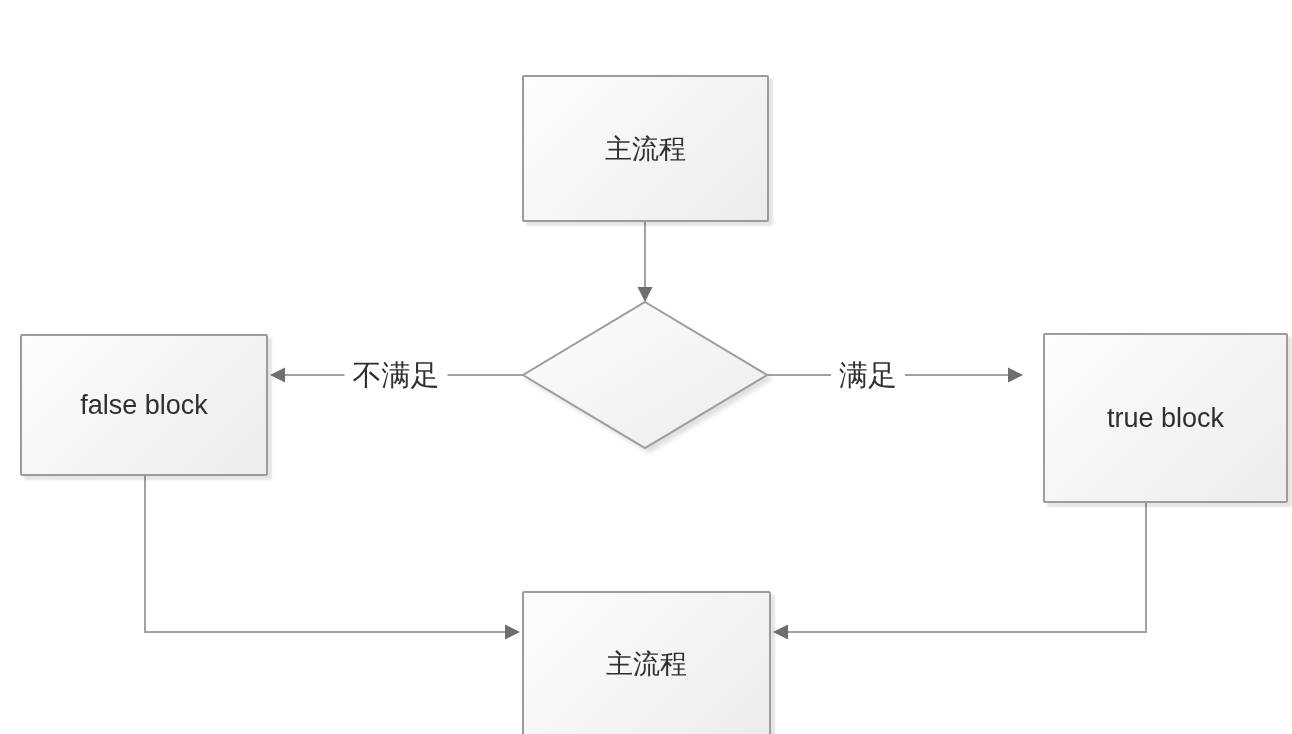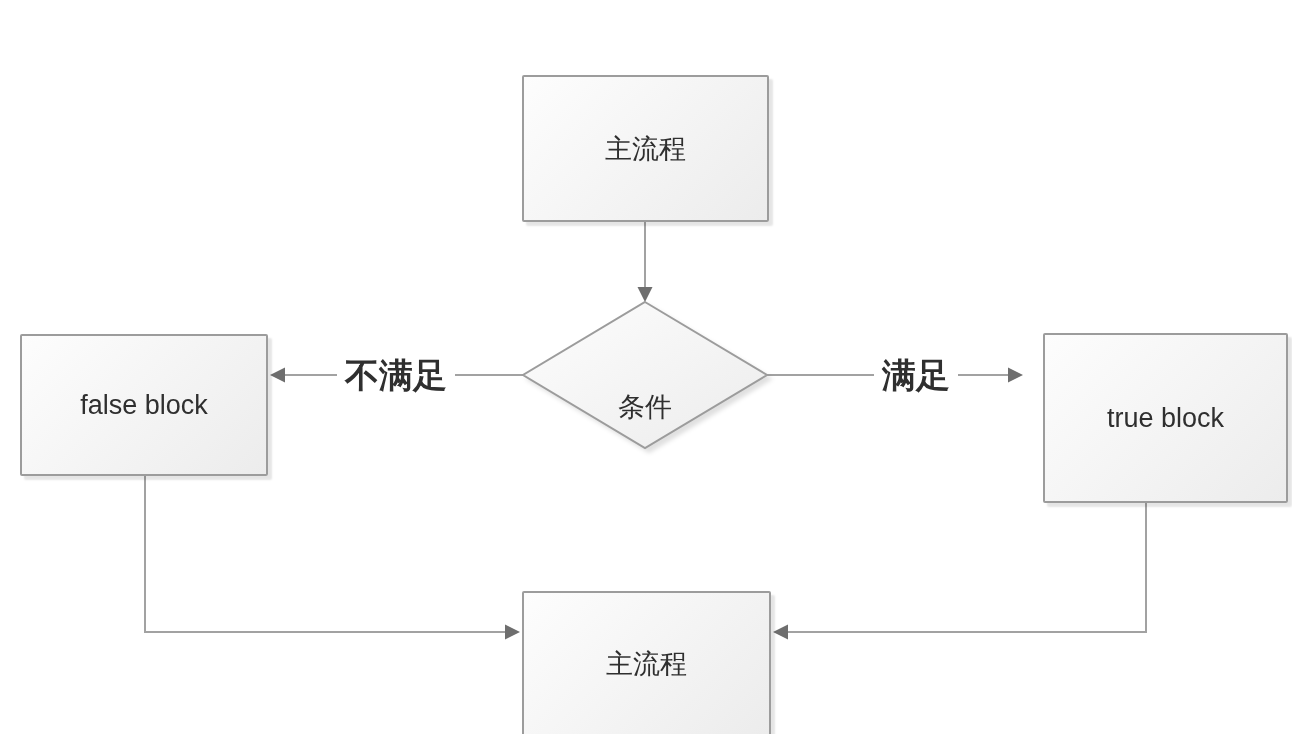--- a/index.html
+++ b/index.html
@@ -60,22 +60,22 @@
     font-size: 27px;
     font-weight: 400;
     color: var(--text, #2f2f2f);
     white-space: nowrap;
   }
   .edge-label {
     position: absolute;
     transform: translate(-50%, -50%);
     background: var(--background, #ffffff);
     padding: 0 8px;
-    font-size: 34px;
-    font-weight: 700;
+    font-size: 29px;
+    font-weight: 400;
     color: var(--text, #2f2f2f);
     white-space: nowrap;
   }
 </style>
 </head>
 <body>
 
 <div class="canvas">
 
   <svg class="edge-layer" viewBox="0 0 1292 734">
@@ -101,33 +101,30 @@
     <polyline class="edge-line" points="1146,449 1146,632 788,632"></polyline>
     <polygon class="arrow-head" points="773,632 788,624.5 788,639.5"></polygon>
 
     <polygon class="diamond-shape" points="645,302 767,375 645,448 523,375"></polygon>
   </svg>
 
   <div class="node rect" style="left:522px; top:43px; width:247px; height:147px;">
     <span class="node-label">主流程</span>
   </div>
 
-  <div class="node diamond-overlay" style="left:523px; top:302px; width:244px; height:146px;">
-    <span class="node-label">条件</span>
-  </div>
 
   <div class="node rect" style="left:20px; top:302px; width:248px; height:142px;">
     <span class="node-label">false block</span>
   </div>
 
   <div class="node rect" style="left:1043px; top:301px; width:245px; height:170px;">
     <span class="node-label">true block</span>
   </div>
 
   <div class="node rect" style="left:522px; top:559px; width:249px; height:146px;">
     <span class="node-label">主流程</span>
   </div>
 
   <div class="edge-label" style="left:396px; top:376px;">不满足</div>
 
-  <div class="edge-label" style="left:916px; top:376px;">满足</div>
+  <div class="edge-label" style="left:868px; top:376px;">满足</div>
 
 </div>
 
 </body></html>

